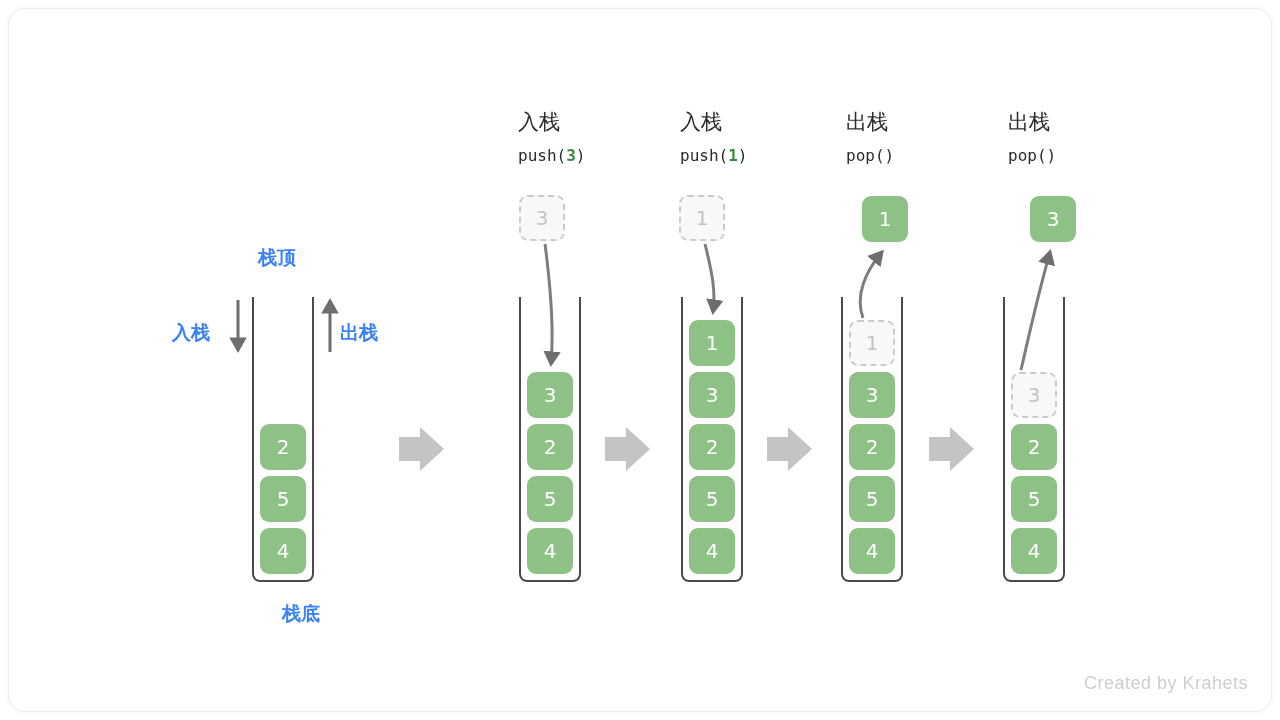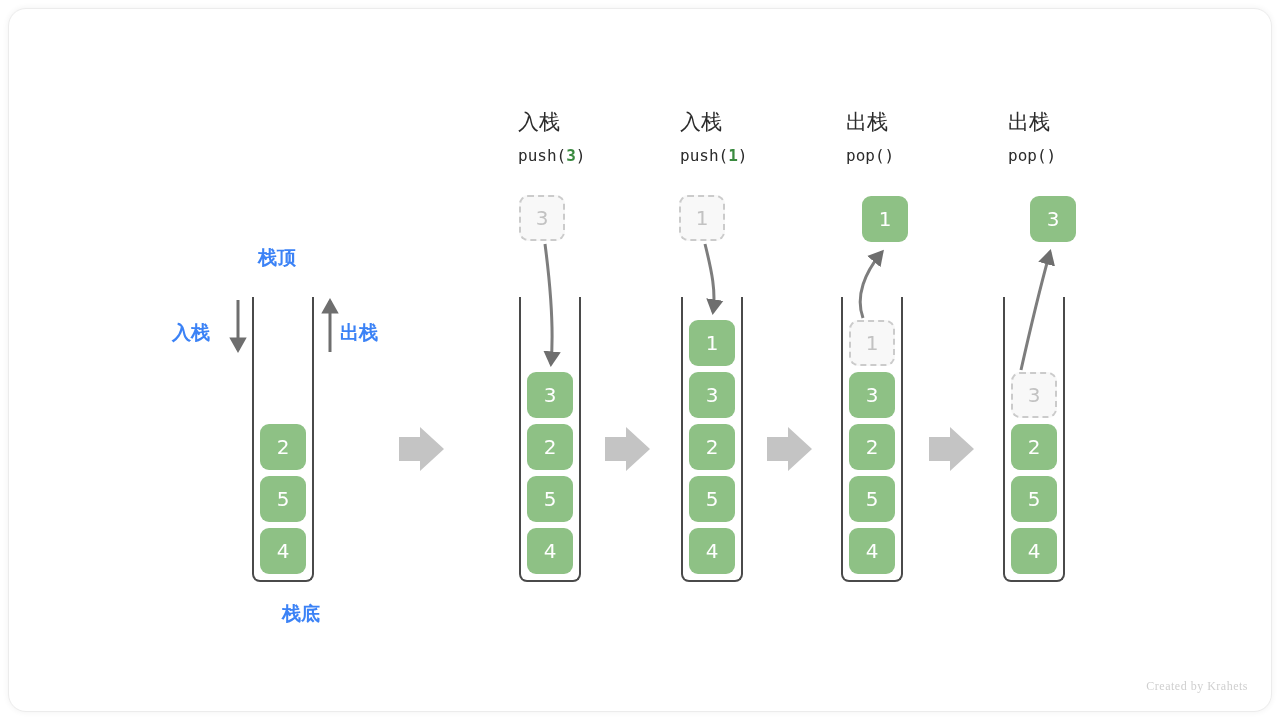--- a/index.html
+++ b/index.html
@@ -125,22 +125,22 @@
     width: 1280px;
     height: 720px;
     pointer-events: none;
   }
 
   
   .watermark {
     position: absolute;
     right: 32px;
     bottom: 26px;
-    font-family: Liberation Serif, serif;
-    font-size: 12px;
+    font-family: Liberation Sans, sans-serif;
+    font-size: 18px;
     color: #cfcfcf;
     letter-spacing: 0.5px;
   }
 </style>
 </head>
 <body>
 
 <div id="canvas">
   <div class="card"></div>
 

